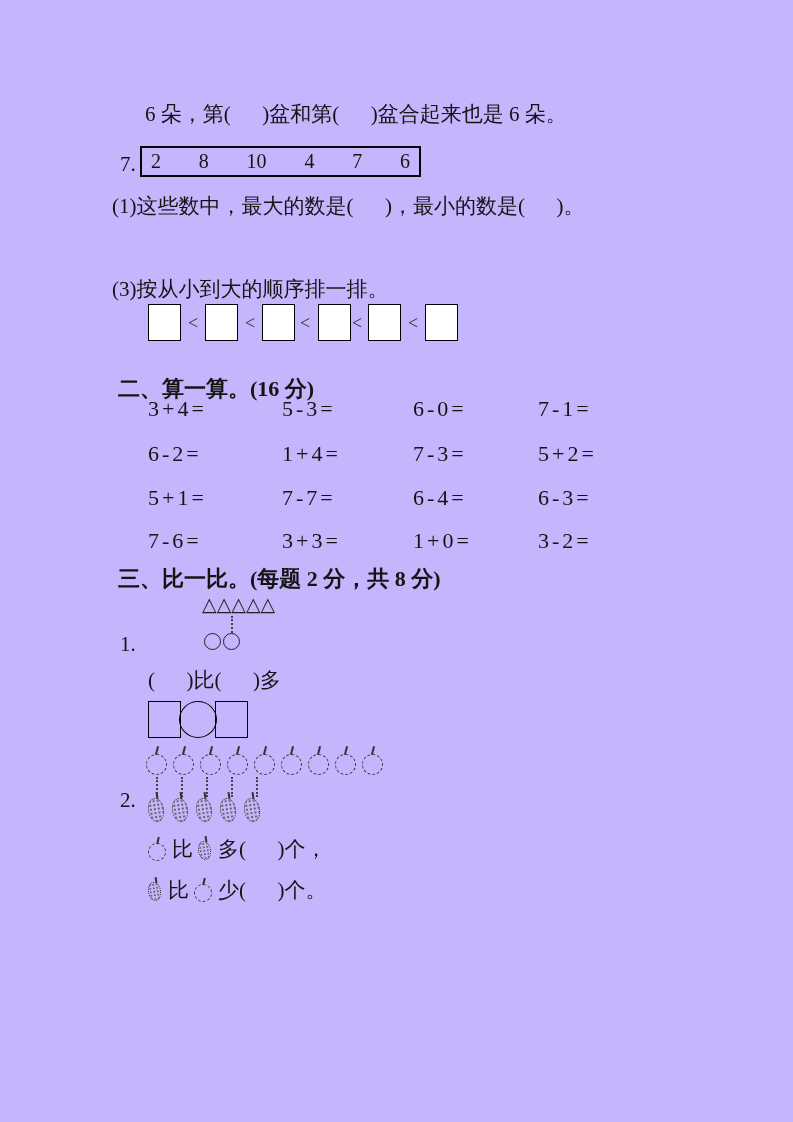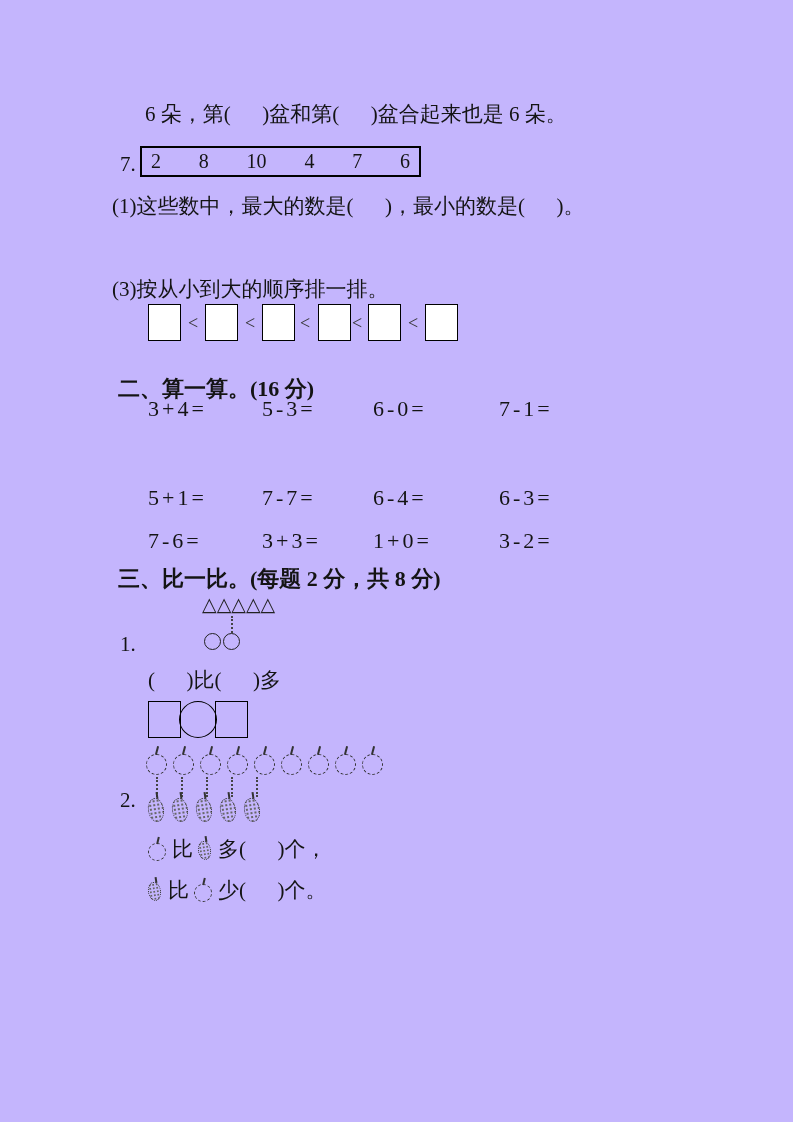--- a/index.html
+++ b/index.html
@@ -16,23 +16,23 @@
   .ob-wrap,.lt-row{position:absolute;left:0;top:0;width:100%;height:100%;}
   .sq{position:absolute;top:0;width:33px;height:37px;border:1.6px solid #000;box-sizing:border-box;background:#fff;}
   .ob-wrap .sq:nth-child(1){left:0;}  .ob-wrap .sq:nth-child(2){left:57px;}
   .ob-wrap .sq:nth-child(3){left:114px;} .ob-wrap .sq:nth-child(4){left:170px;}
   .ob-wrap .sq:nth-child(5){left:220px;} .ob-wrap .sq:nth-child(6){left:277px;}
   .lt{position:absolute;top:9px;font-size:18px;color:#333;}
   .lt-row .lt:nth-child(1){left:40px;} .lt-row .lt:nth-child(2){left:97px;}
   .lt-row .lt:nth-child(3){left:152px;} .lt-row .lt:nth-child(4){left:204px;}
   .lt-row .lt:nth-child(5){left:260px;}
   
-  .calc-row{position:absolute;left:148px;display:flex;font-size:22px;}
+  .calc-row{position:absolute;left:148px;display:flex;font-size:22px;gap:20px;}
   .calc{display:inline-block;letter-spacing:3px;width:114px;}
-  .calc:nth-child(2){width:111px;} .calc:nth-child(3){width:105px;} .calc:nth-child(4){width:auto;margin-left:21px;}
+  .calc:nth-child(2){width:111px;} .calc:nth-child(3){width:105px;} .calc:nth-child(4){width:auto;}
   
   .tri-row{position:absolute;left:202px;top:593px;display:flex;font-size:19px;
            font-family:"DejaVu Sans","Liberation Sans",sans-serif;color:#222;}
   .vdot{position:absolute;width:0;border-left:2px dotted #444;}
   .circ-row{position:absolute;left:204px;top:633px;display:flex;gap:2px;}
   .circ{width:17px;height:17px;border:1.6px solid #222;border-radius:50%;box-sizing:border-box;}
   .shape-row{position:absolute;left:148px;top:701px;display:flex;align-items:center;}
   .sq2{width:33px;height:37px;border:1.7px solid #000;box-sizing:border-box;}
   .circ2{width:38px;height:37px;border:1.7px solid #000;border-radius:50%;box-sizing:border-box;margin:0 -2px;}
   
@@ -98,20 +98,26 @@
     </div>
   </div>
 
   <div class="t bold" style="left:118px;top:376px">二、算一算。(16 分)</div>
   <div class="calc-row" style="top:396px">
     <span class="calc">3+4=</span>
     <span class="calc">5-3=</span>
     <span class="calc">6-0=</span>
     <span class="calc">7-1=</span>
   </div>
+  <div class="calc-row" style="top:441px">
+    <span class="calc">6-2=</span>
+    <span class="calc">1+4=</span>
+    <span class="calc">7-3=</span>
+    <span class="calc">5+2=</span>
+  </div>
   <div class="calc-row" style="top:485px">
     <span class="calc">5+1=</span>
     <span class="calc">7-7=</span>
     <span class="calc">6-4=</span>
     <span class="calc">6-3=</span>
   </div>
   <div class="calc-row" style="top:528px">
     <span class="calc">7-6=</span>
     <span class="calc">3+3=</span>
     <span class="calc">1+0=</span>

